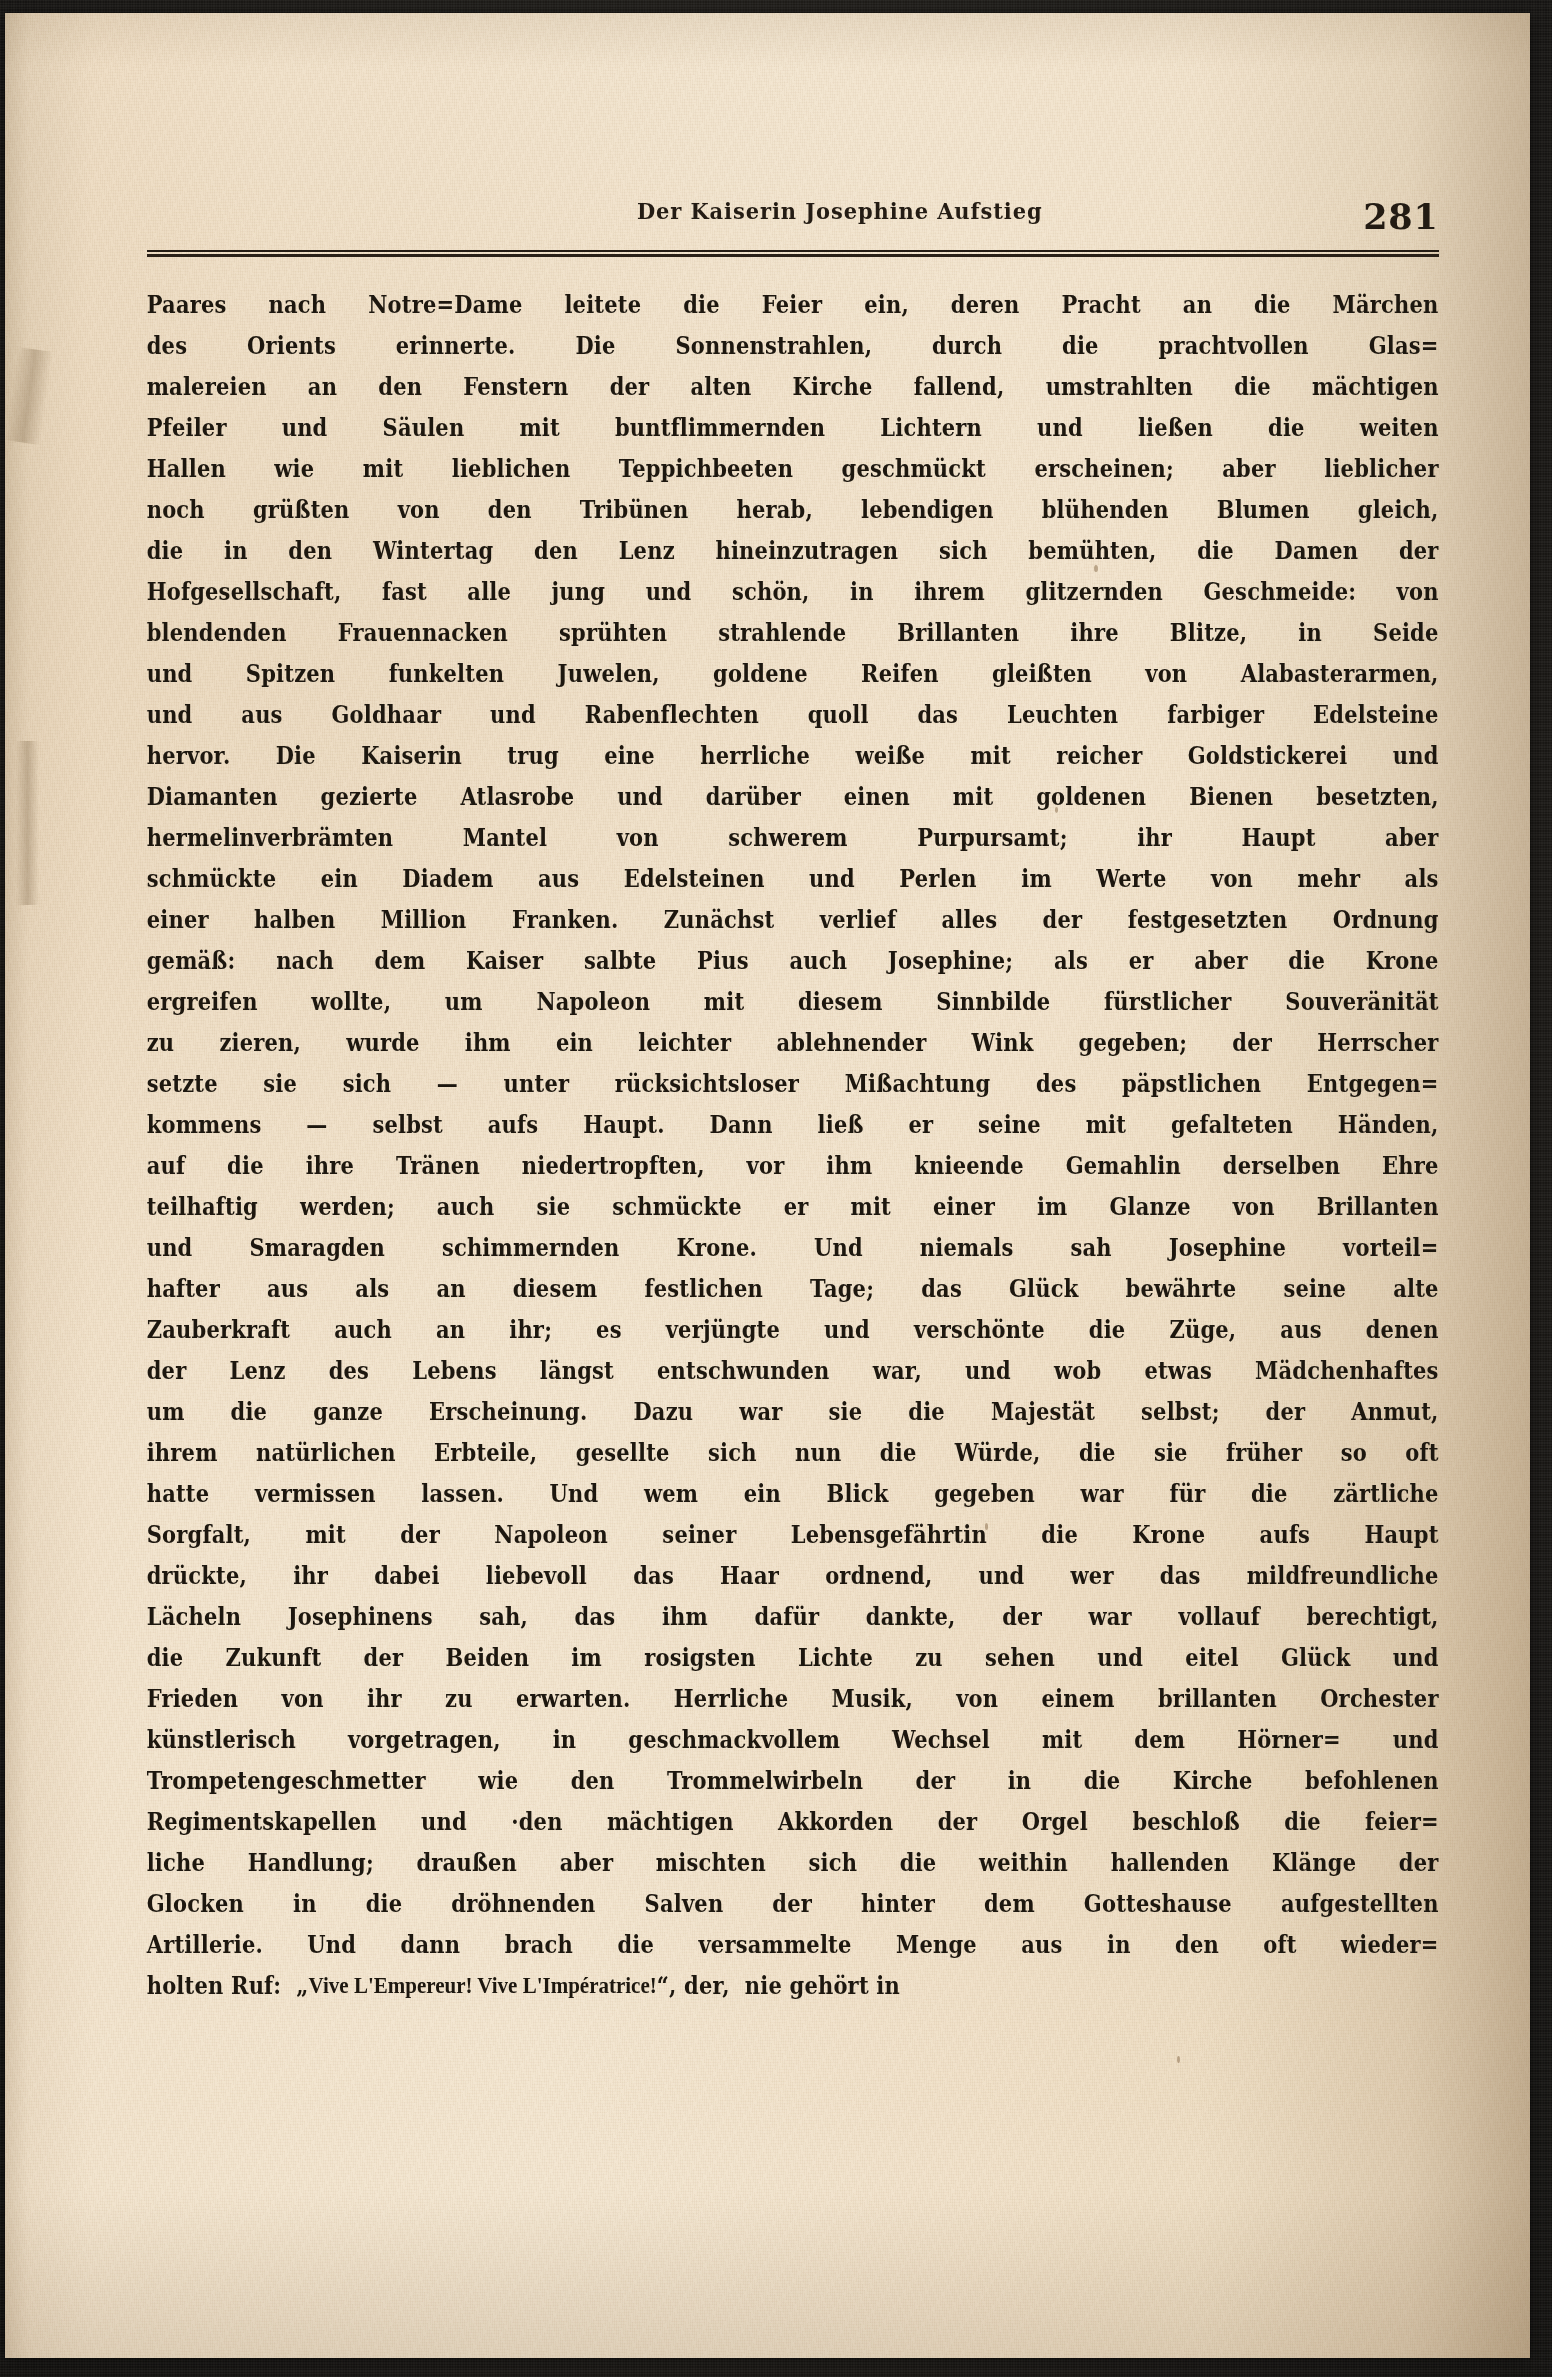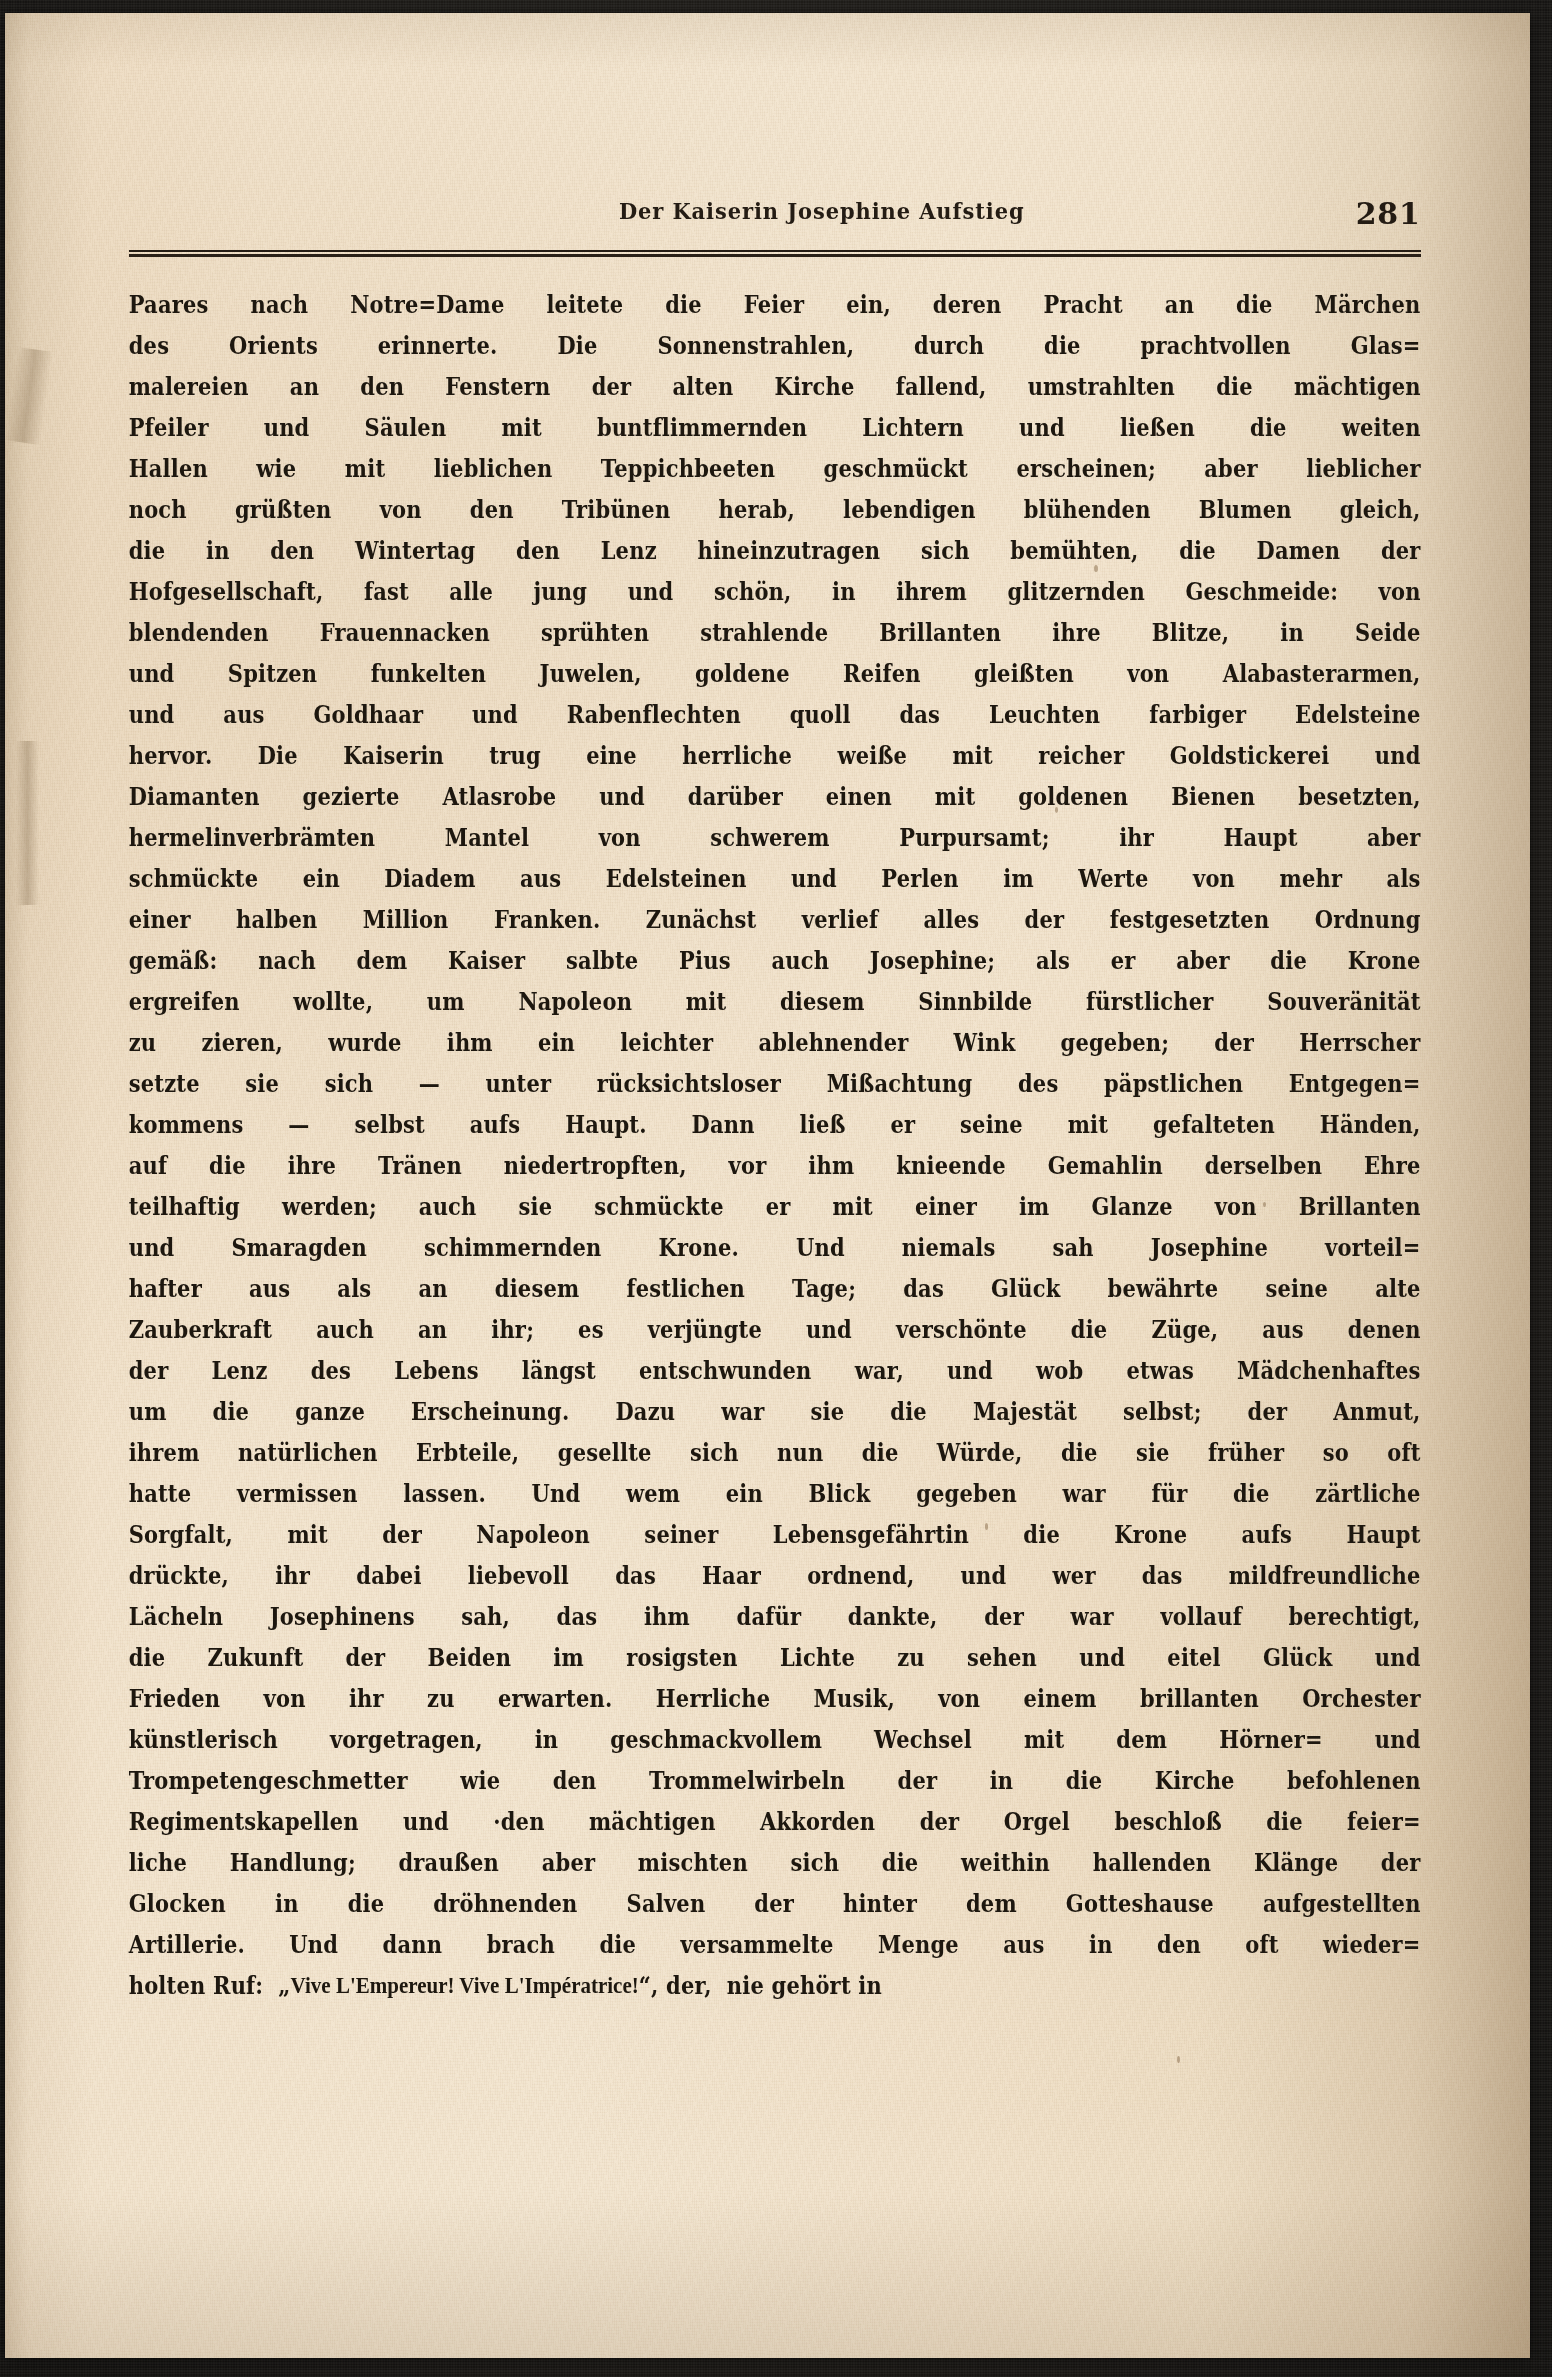--- a/index.html
+++ b/index.html
@@ -76,21 +76,21 @@
   
   .crease {
     position: absolute;
     pointer-events: none;
     background: linear-gradient(to right, rgba(120,95,62,0), rgba(110,86,55,.30), rgba(120,95,62,0));
   }
 
   
   #type-block {
     position: absolute;
-    left: 124px;
+    left: 142px;
     top: 185px;
     width: 1292px;
   }
 
   
   #running-head {
     position: relative;
     height: 45px;
   }
   #head-title {
@@ -105,21 +105,21 @@
     color: #241c14;
     transform: scaleY(1.1);
     padding-left: 94px;
   }
   #page-number {
     position: absolute;
     right: 0;
     top: -2.3px;
     font-family: "DejaVu Serif", serif;
     font-weight: 700;
-    font-size: 30px;
+    font-size: 35px;
     letter-spacing: 0.8px;
     color: #231b13;
   }
   #head-rules {
     position: relative;
     margin-top: 6.3px;
     height: 7px;
   }
   #head-rules .rule-thick {
     position: absolute;

